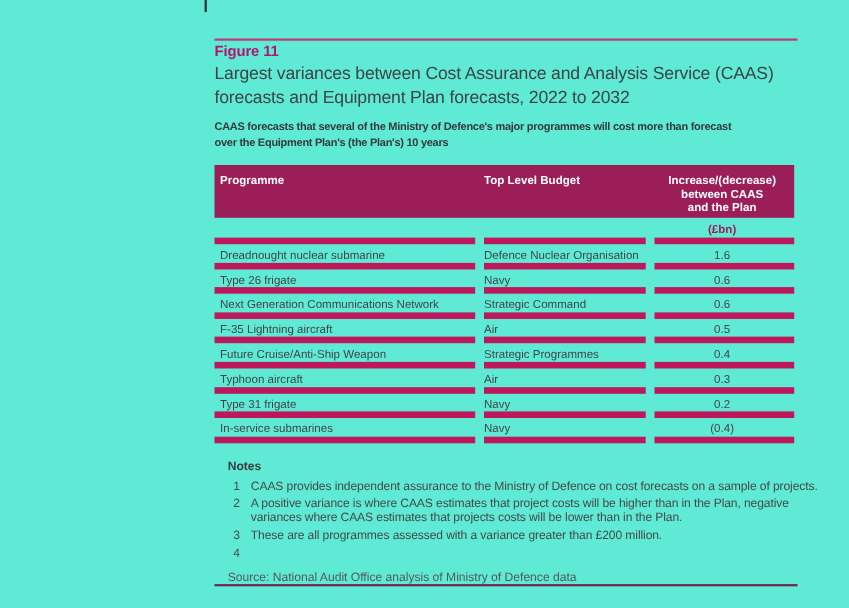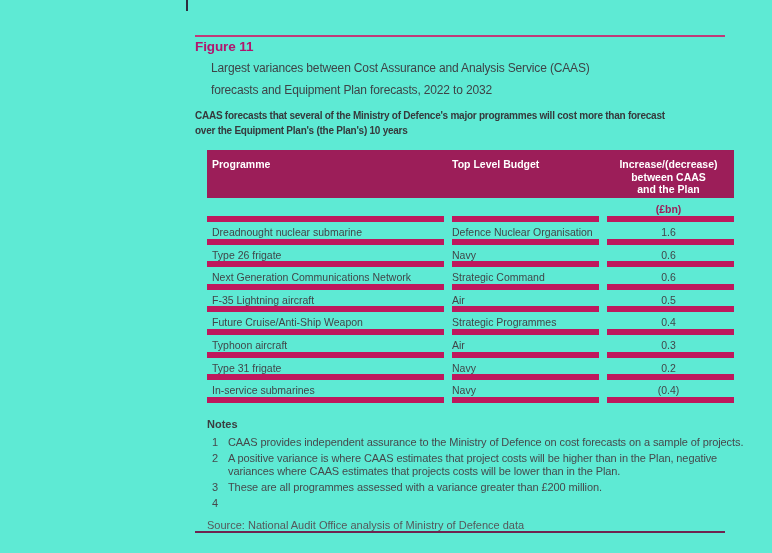--- a/index.html
+++ b/index.html
@@ -5,26 +5,26 @@
   html,body { margin:0; padding:0; background:#ffffff; }
   .canvas {
     position:relative; width:772px; height:553px; background:#5eead4;
     font-family:"Liberation Sans","DejaVu Sans",sans-serif; color:#414649; overflow:hidden;
   }
   .edge-mark { position:absolute; left:186px; top:0; width:2px; height:11px; background:#2e2d3e; }
   .content { position:absolute; left:195px; top:0; width:530px; height:553px; }
 
   .top-rule { position:absolute; left:0; top:35px; width:530px; height:2px; background:#c03a78; }
   .figure-label { position:absolute; left:0; top:39px; font-size:13.5px; font-weight:700; color:#b1156e; letter-spacing:-0.1px; }
-  .figure-title { position:absolute; left:16px; top:57px; font-size:12px; line-height:22px; font-weight:400;
+  .figure-title { position:absolute; left:0; top:57px; font-size:16px; line-height:22px; font-weight:400;
                   color:#3e4347; white-space:pre-line; letter-spacing:-0.15px; }
   .figure-subtitle { position:absolute; left:0; top:109px; font-size:10px; line-height:14.5px; font-weight:700;
                      color:#36393c; white-space:pre; letter-spacing:-0.25px; }
 
-  .table { position:absolute; left:12px; top:150px; width:527px; font-size:10.5px; }
+  .table { position:absolute; left:0; top:150px; width:527px; font-size:10.5px; }
   .flexrow { display:flex; gap:8px; }
   .c1 { width:237px; padding-left:5px; box-sizing:border-box; }
   .c2 { width:147px; box-sizing:border-box; }
   .c3 { flex:1; text-align:center; padding-right:4px; box-sizing:border-box; }
 
   .thead { background:#9c1e59; color:#ffffff; font-weight:700; height:48px; box-sizing:border-box;
            padding-top:8px; line-height:12.5px; }
   .th3 { white-space:pre-line; }
 
   .cellline { border-bottom:6px solid #be185d; }

